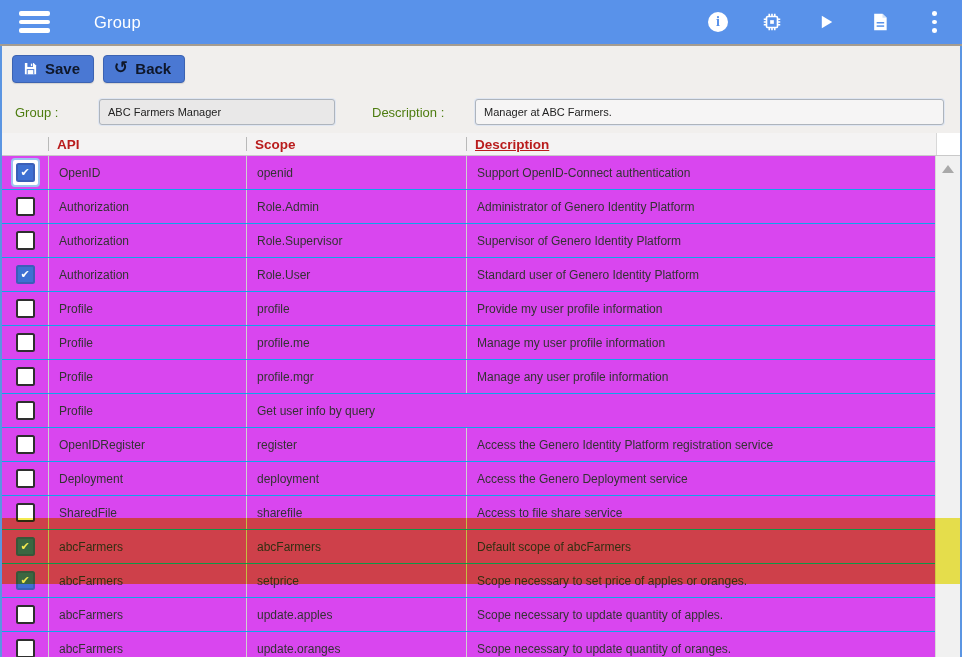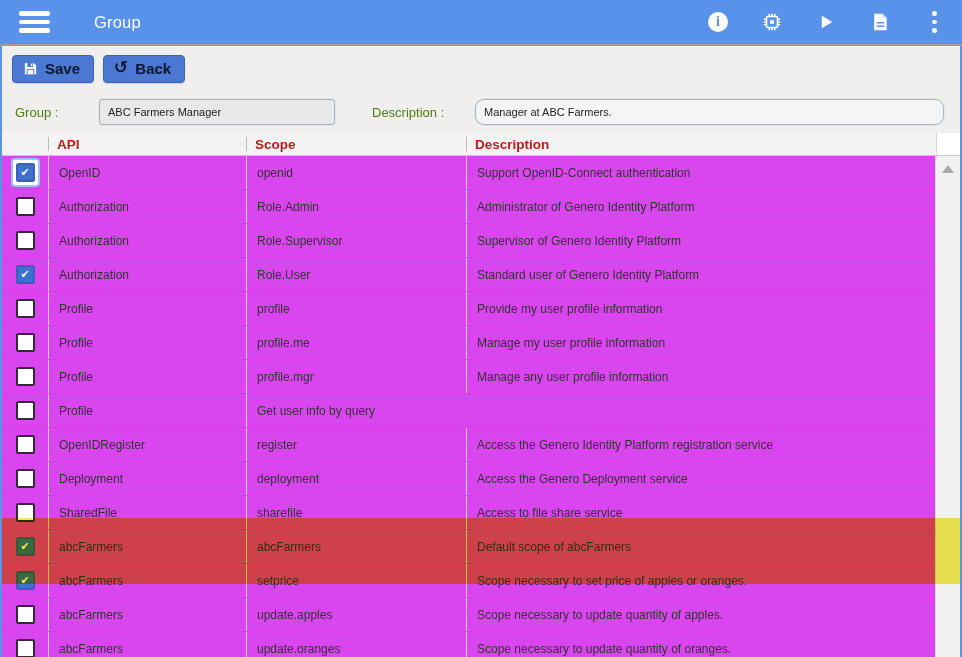--- a/index.html
+++ b/index.html
@@ -38,33 +38,33 @@
 
   
   .formrow{height:42px;background:#F1EFED;display:flex;align-items:center;flex:0 0 42px;}
   .flabel{font-size:13px;color:#4d7c0f;}
   .lab-group{margin-left:13px;width:84px;}
   .lab-desc{margin-left:37px;width:103px;}
   .field{height:26px;border:1px solid #AEB4BC;border-radius:3px;box-sizing:border-box;
     font-size:11px;color:#222;display:flex;align-items:center;padding:0 8px;
     box-shadow:0 0 0 1px #dfe6f2;}
   .field-group{width:236px;background:#E9E8E8;}
-  .field-desc{flex:1;margin-right:16px;background:#F6F5F5;border-radius:9px;}
+  .field-desc{flex:1;margin-right:16px;background:#F6F5F5;}
 
   
   .tablewrap{flex:1;display:flex;flex-direction:column;min-height:0;}
   .thead{display:flex;height:22px;flex:0 0 22px;background:#F4F3F3;border-bottom:1px solid #C9C9C9;
     font-weight:bold;font-size:13.5px;color:#b91c1c;align-items:center;}
   .th{position:relative;box-sizing:border-box;height:100%;display:flex;align-items:center;padding-left:9px;}
   .th::before{content:"";position:absolute;left:0;top:4px;bottom:4px;width:1px;background:#B9B9B9;}
   .th-cb{width:46px;flex:0 0 46px;}
   .th-cb::before{display:none;}
   .th-api{width:198px;flex:0 0 198px;}
   .th-scope{width:220px;flex:0 0 220px;}
-  .th-desc{flex:1;}
+  .th-desc{flex:1;text-decoration:underline;}
   .th-gap{width:24px;flex:0 0 24px;background:#fff;border-left:1px solid #D8D8D8;height:100%;}
   .th-gap::before{display:none;}
 
   .tbody-outer{flex:1;display:flex;min-height:0;}
   .tbody{flex:1;display:flex;flex-direction:column;}
   .trow{display:flex;height:33px;flex:0 0 33px;border-bottom:1px solid #0ea5e9;background:#d946ef;
     align-items:stretch;font-size:12px;color:#333;}
   .td{display:flex;align-items:center;box-sizing:border-box;padding-left:10px;}
   .c-cb{width:46px;flex:0 0 46px;justify-content:center;padding-left:0;}
   .c-api{width:198px;flex:0 0 198px;border-left:1px solid #CFCFCF;}

